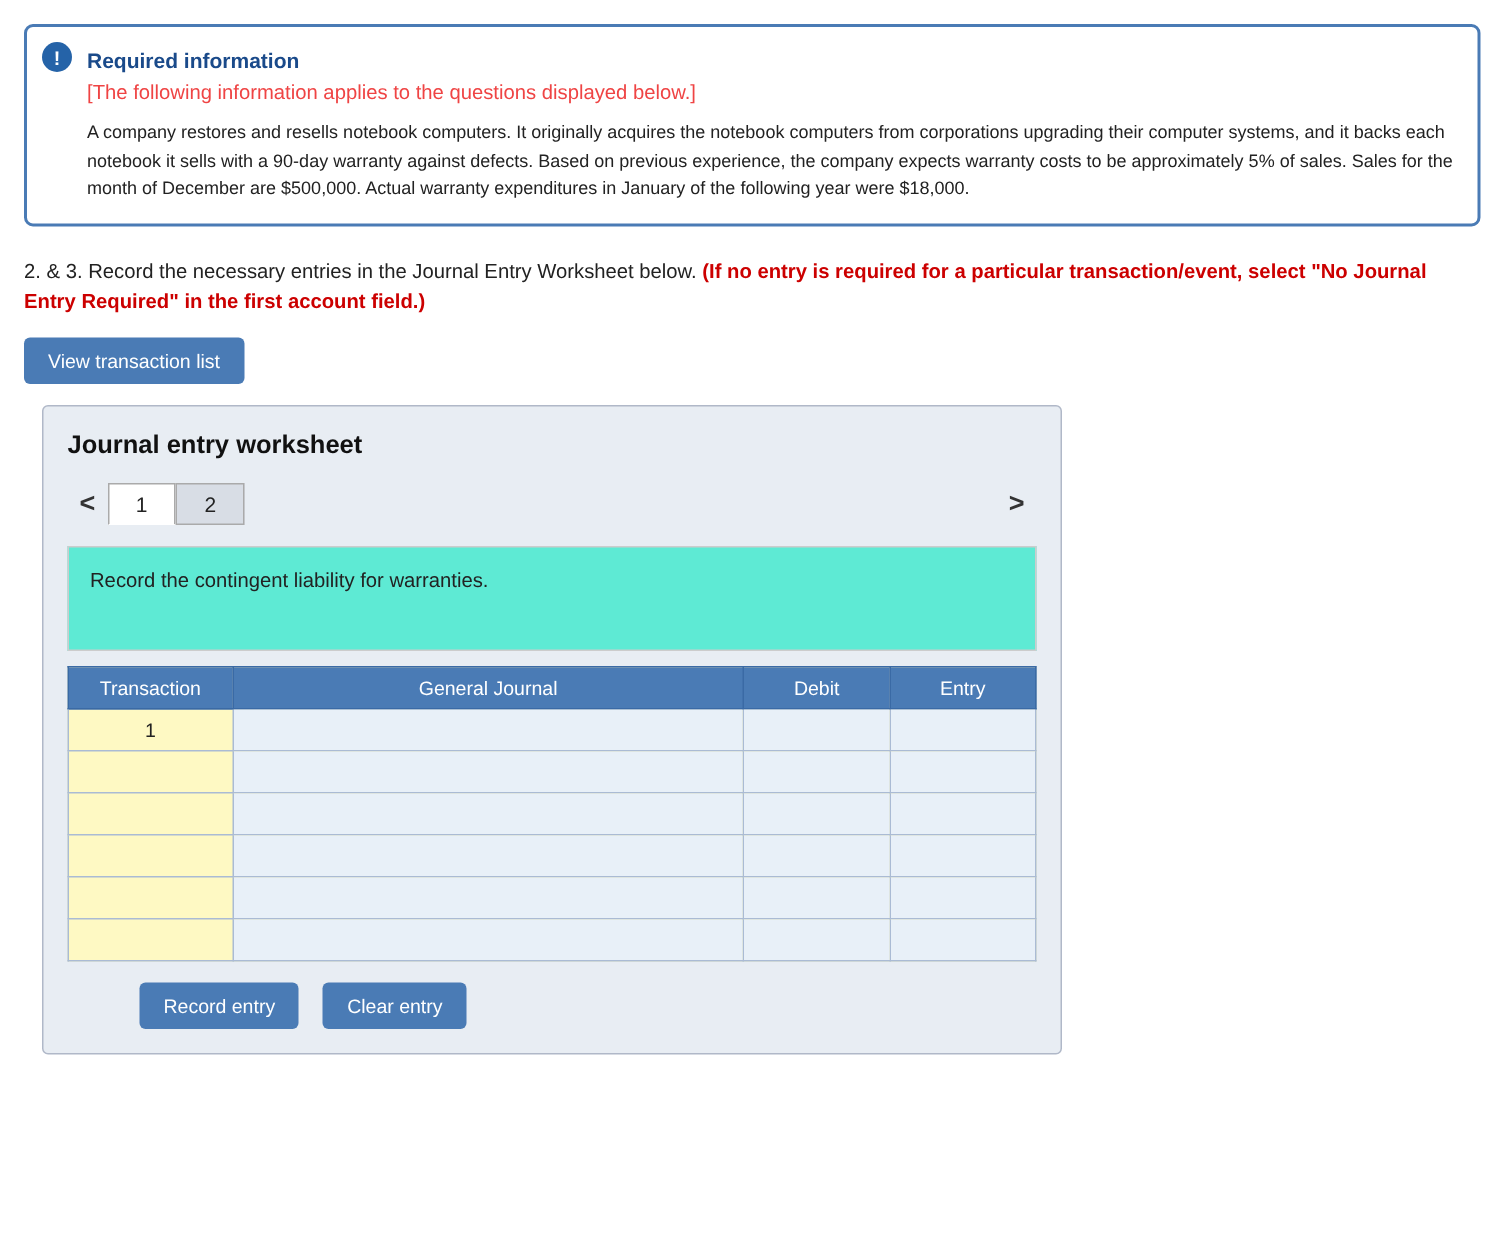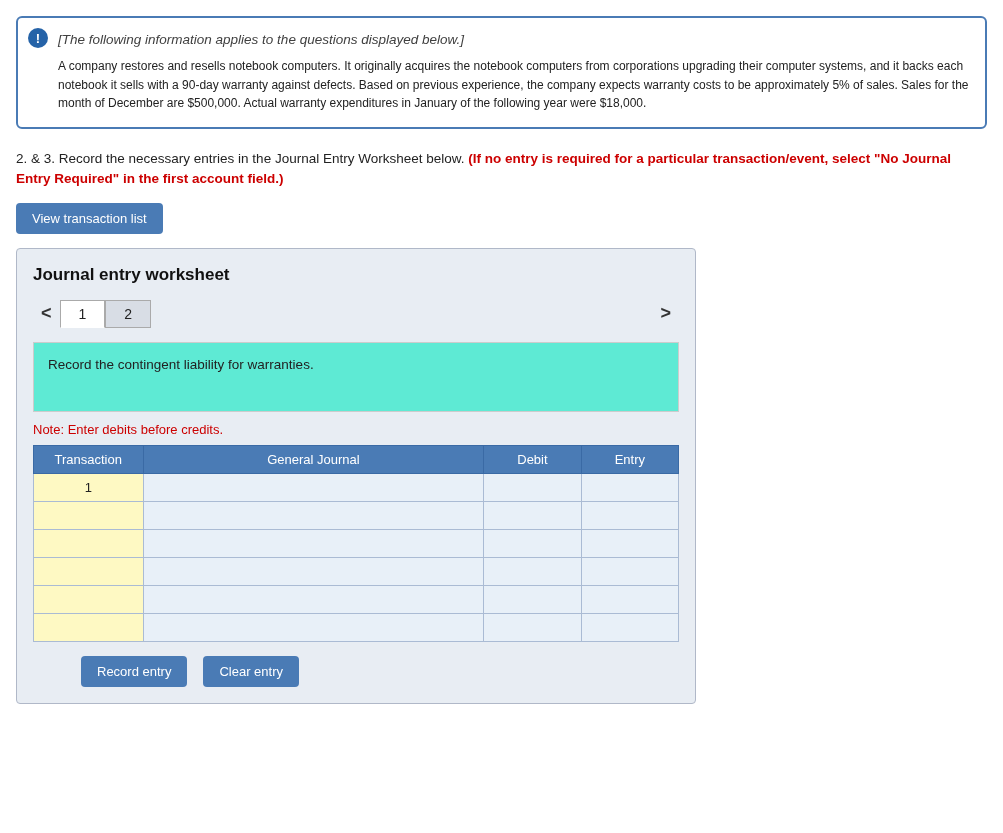--- a/index.html
+++ b/index.html
@@ -35,22 +35,21 @@
       font-weight: bold;
       font-size: 13px;
     }
     .info-box .required-title {
       color: #1a4a8a;
       font-weight: bold;
       font-size: 14px;
       margin-bottom: 6px;
     }
     .info-box .subtitle {
-      font-style: italic;
-      color: #404040;
+      color: #ef4444;
       margin-bottom: 10px;
       font-size: 13.5px;
     }
     .info-box .body-text {
       font-size: 12px;
       line-height: 1.55;
       color: #222;
     }
 
     
@@ -79,20 +78,21 @@
     }
 
     
     .worksheet-container {
       border: 1px solid #b0b8c8;
       border-radius: 4px;
       background: #e8edf3;
       padding: 16px;
       margin-top: 14px;
       max-width: 680px;
+      margin-left: 12px;
     }
     .worksheet-title {
       font-size: 17px;
       font-weight: bold;
       color: #111;
       margin-bottom: 14px;
     }
 
     
     .tabs-row {
@@ -210,20 +210,21 @@
     .bottom-buttons .spacer { flex: 1; }
   </style>
 </head>
 <body>
 
 
 
 
 <div class="info-box">
   <div class="exclamation">!</div>
+  <div class="required-title">Required information</div>
   <div class="subtitle">[The following information applies to the questions displayed below.]</div>
   <div class="body-text">A company restores and resells notebook computers. It originally acquires the notebook computers from corporations upgrading their computer systems, and it backs each notebook it sells with a 90-day warranty against defects. Based on previous experience, the company expects warranty costs to be approximately 5% of sales. Sales for the month of December are $500,000. Actual warranty expenditures in January of the following year were $18,000.</div>
 </div>
 
 
 <div class="instruction">
   <span>2. &amp; 3. Record the necessary entries in the Journal Entry Worksheet below. </span><span class="bold-red">(If no entry is required for a particular transaction/event, select "No Journal Entry Required" in the first account field.)</span>
 </div>
 
 
@@ -238,21 +239,20 @@
     <div class="tab active">1</div>
     <div class="tab">2</div>
     <div style="flex:1"></div>
     <button class="tab-nav-btn">&gt;</button>
   </div>
 
   <div class="instruction-box">
     <span>Record the contingent liability for warranties.</span>
   </div>
 
-  <div class="note-text">Note: Enter debits before credits.</div>
 
   <table class="journal-table">
     <thead>
       <tr>
         <th>Transaction</th>
         <th>General Journal</th>
         <th>Debit</th>
         <th>Entry</th>
       </tr>
     </thead>

